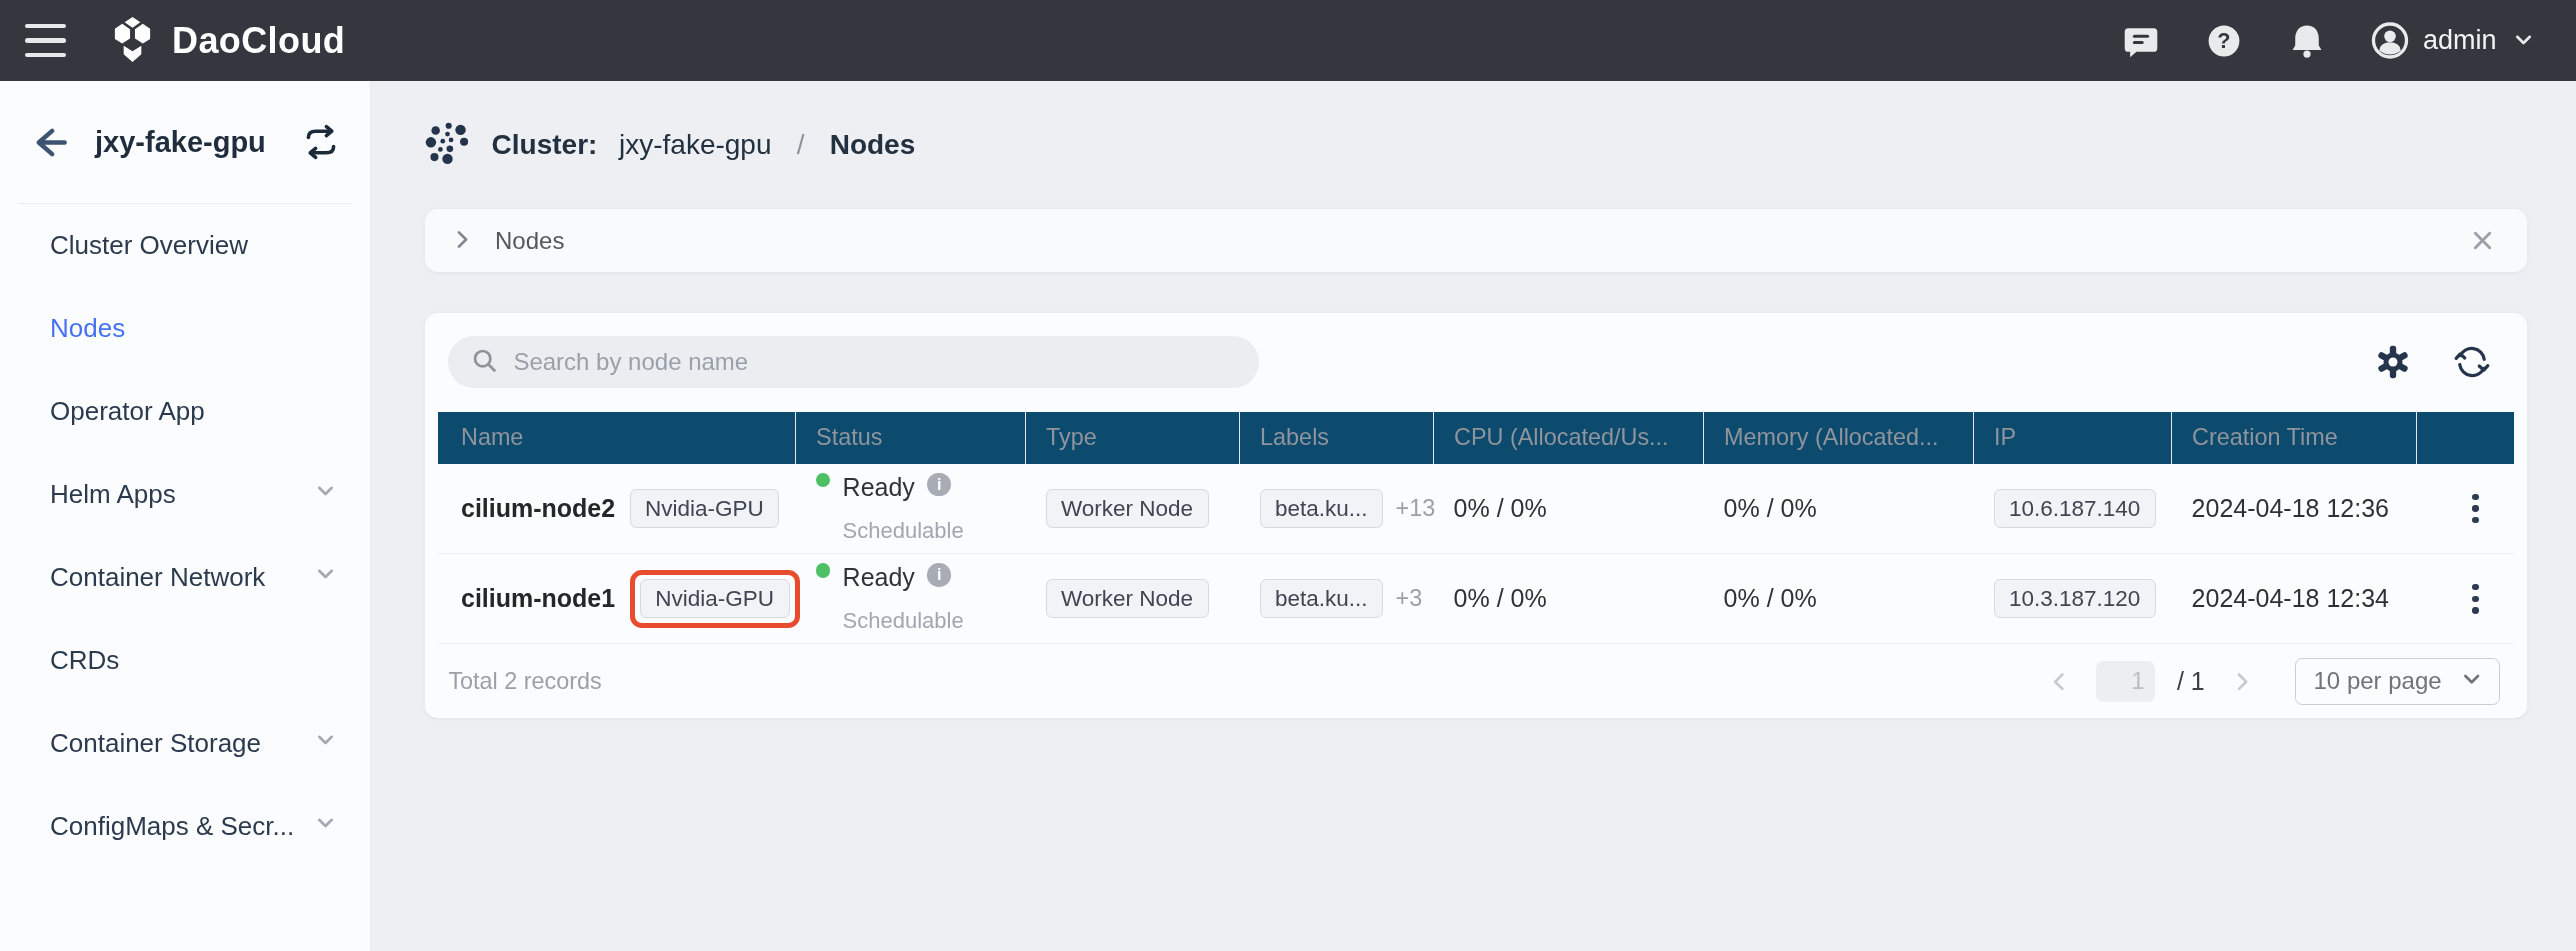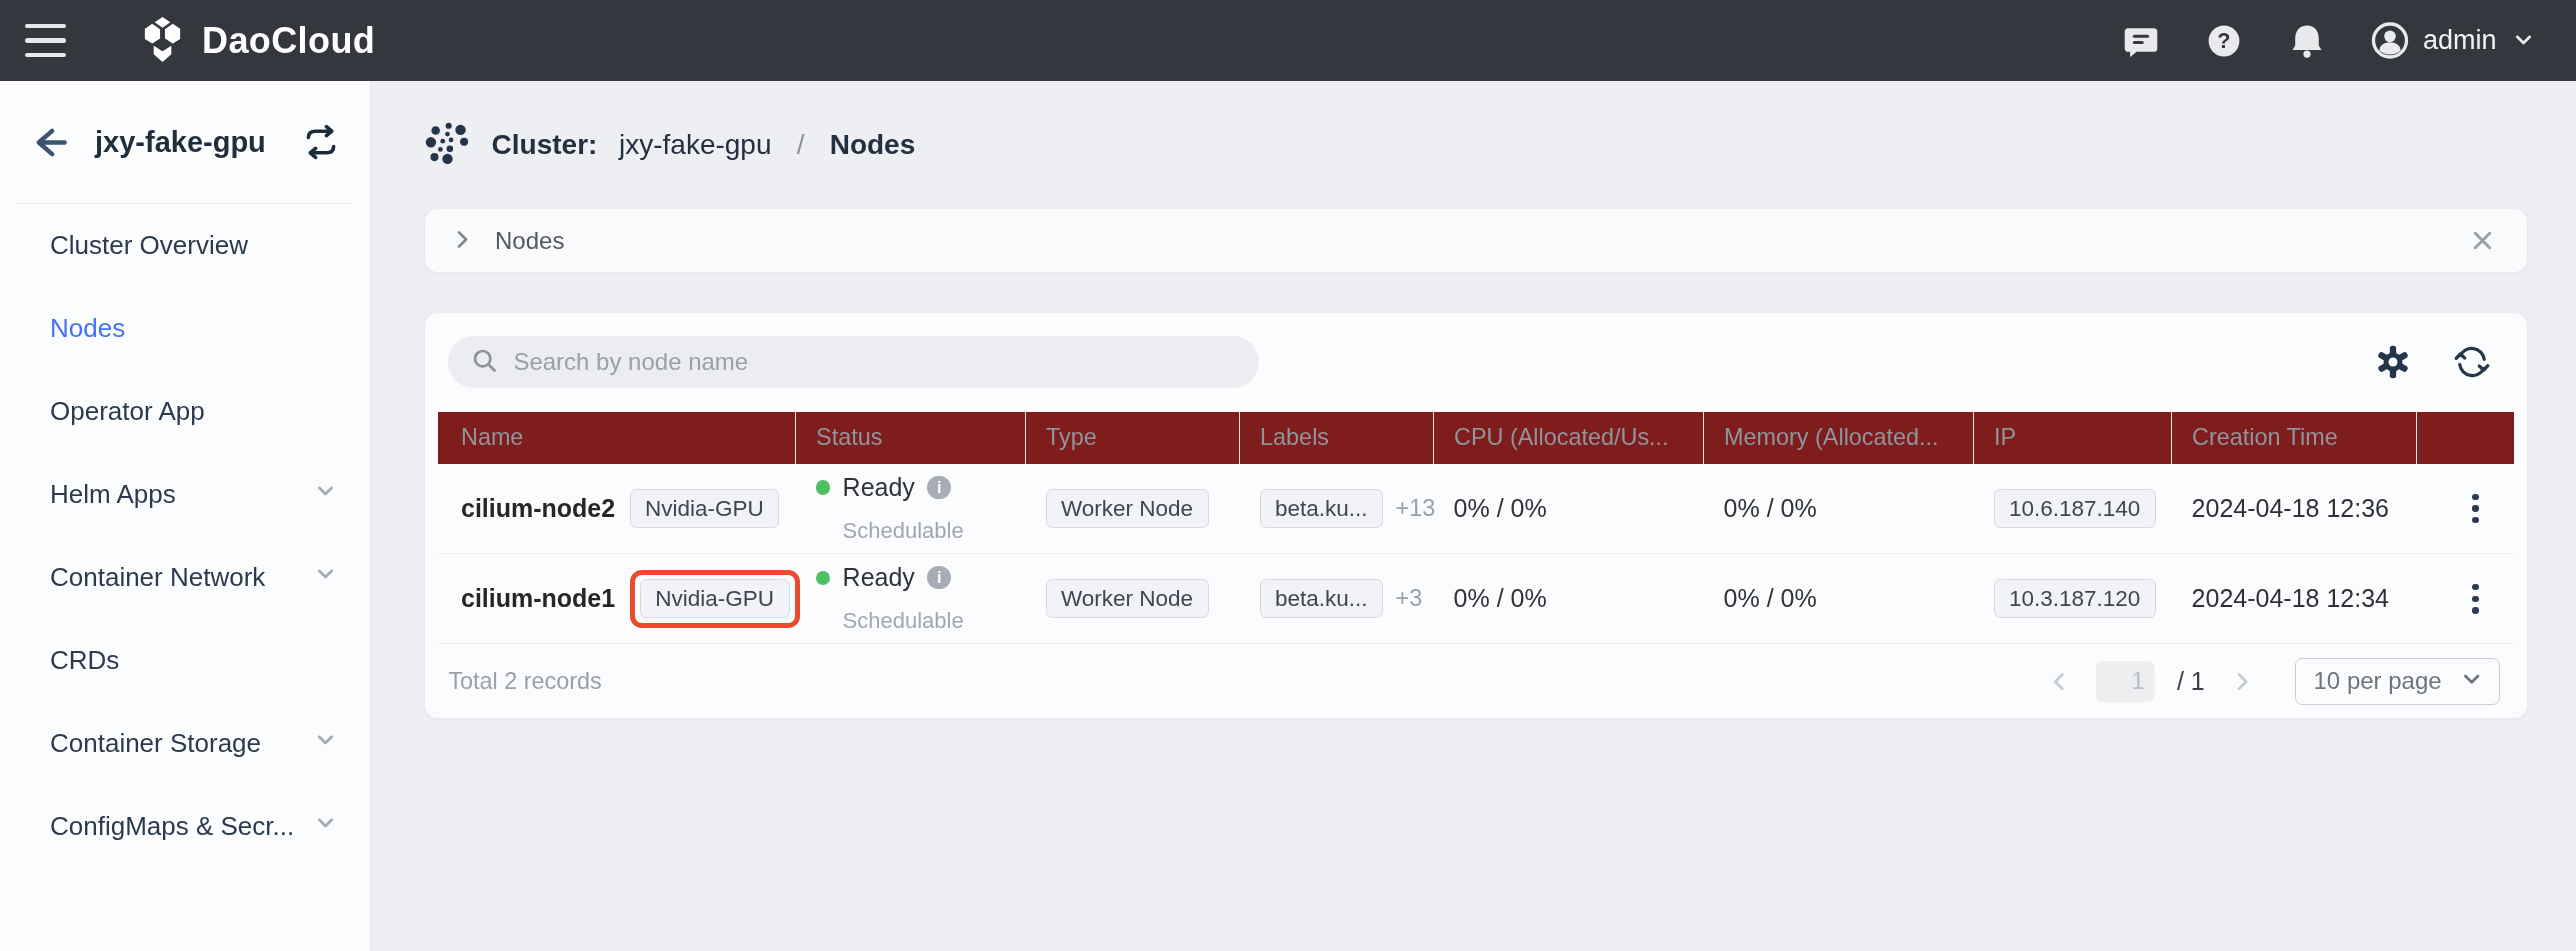--- a/index.html
+++ b/index.html
@@ -1,21 +1,21 @@
 <!DOCTYPE html>
 <html style="font-size:14.4px"><head>
 <meta charset="utf-8">
 <style>
   * { margin:0; padding:0; box-sizing:border-box; }
   html,body { width:2576px; height:952px; overflow:hidden; }
   body { font-family:"Liberation Sans","DejaVu Sans",sans-serif; background:#edeff3; }
   .app { width:2576px; height:952px; display:flex; flex-direction:column; }
 
   
-  .topbar { height:81px; flex:0 0 81px; background:#34373e; display:flex; align-items:center; padding:0 40px 0 25px;gap:30px; }
+  .topbar { height:81px; flex:0 0 81px; background:#34373e; display:flex; align-items:center; padding:0 40px 0 25px; }
   .hamburger { display:flex; flex-direction:column; gap:10px; cursor:pointer; }
   .hamburger span { width:41px; height:4.5px; border-radius:2.7px; background:#e8e9eb; }
   .brand { display:flex; align-items:center; gap:16px; margin-left:43px; cursor:pointer; }
   .brand-name { color:#ffffff; font-size:36px; font-weight:bold; letter-spacing:0.4px; }
   .topbar-right { margin-left:auto; display:flex; align-items:center; gap:45px; }
   .tb-icon { width:38px; height:38px; display:flex; align-items:center; justify-content:center; cursor:pointer; }
   .user-wrap { display:flex; align-items:center; gap:14.4px; cursor:pointer; }
   .user-name { color:#f2f3f4; font-size:27px; }
 
   
@@ -49,34 +49,34 @@
   .search-pill { width:811px; height:52px; background:#ebedf0; border-radius:26px; display:flex;
                  align-items:center; padding:0 21.6px; gap:14.4px; }
   .search-pill input { flex:1; border:none; outline:none; background:transparent; font-size:24px;
                        color:#3c4250; font-family:inherit; }
   .search-pill input::placeholder { color:#9aa0a9; }
   .toolbar-icons { margin-left:auto; display:flex; align-items:center; gap:41px; padding-right:12.6px; }
   .toolbar-icons .tool-btn { cursor:pointer; display:flex; }
 
   
   table { width:100%; border-collapse:collapse; table-layout:fixed; margin-top:23.4px; }
-  thead th { background:#7f1d1d; height:52px; font-size:23.4px; font-weight:400; color:#8f949d;
+  thead th { background:#0c4a6e; height:52px; font-size:23.4px; font-weight:400; color:#8f949d;
              text-align:left; padding-left:20px; border-right:0.9px solid #e3e5ea;
              overflow:hidden; white-space:nowrap; text-overflow:ellipsis; }
   thead th:first-child { padding-left:23.4px; }
   thead th:last-child { border-right:none; }
   tbody td { height:90px; border-bottom:0.9px solid #eceef2; padding-left:20px; vertical-align:middle;
              font-size:25px; color:#2e3135; white-space:nowrap; }
   tbody td:first-child { padding-left:23.4px; }
   .name-cell { display:flex; align-items:center; gap:14.4px; }
   .node-name { font-weight:700; color:#262626; }
   .tag { display:inline-block; padding:5.4px 14.4px; background:#f2f3f6; border:0.9px solid #d6d9de;
          border-radius:6.3px; font-size:22.5px; color:#3f4552; white-space:nowrap; }
   .red-box { display:inline-flex; border:5.4px solid #e84b2d; border-radius:11.7px; padding:4.5px 5.4px; }
-  .status-line { display:flex; align-items:center; gap:12.6px; }
+  .status-line { display:flex; align-items:flex-start; gap:12.6px; }
   .status-dot { width:14.4px; height:14.4px; border-radius:50%; background:#4dc064; }
   .status-text { font-size:25px; color:#2f3338; }
   .info-badge { width:23.4px; height:23.4px; border-radius:50%; background:#a8adb5; color:#ffffff;
                 font-size:16px; font-weight:700; display:flex; align-items:center; justify-content:center; }
   .sched-text { margin-left:27px; margin-top:16px; font-size:22px; color:#a2a7af; }
   .labels-cell { display:flex; align-items:center; gap:12.6px; }
   .more-count { color:#9aa0a8; font-size:23.4px; }
   .kebab { display:flex; flex-direction:column; gap:5.4px; align-items:center; cursor:pointer; padding:7.2px; }
   .kebab span { width:6.3px; height:6.3px; border-radius:50%; background:#2c3b52; }
 

